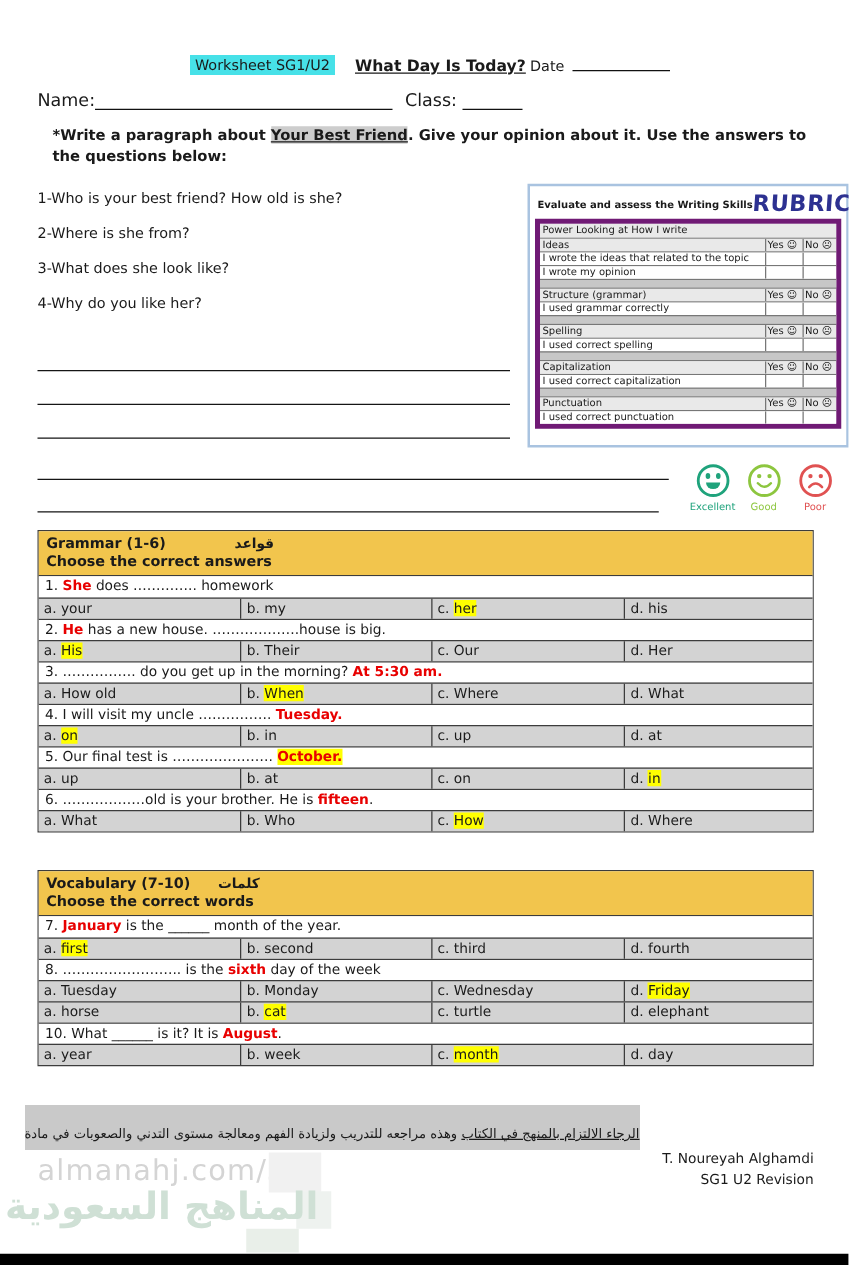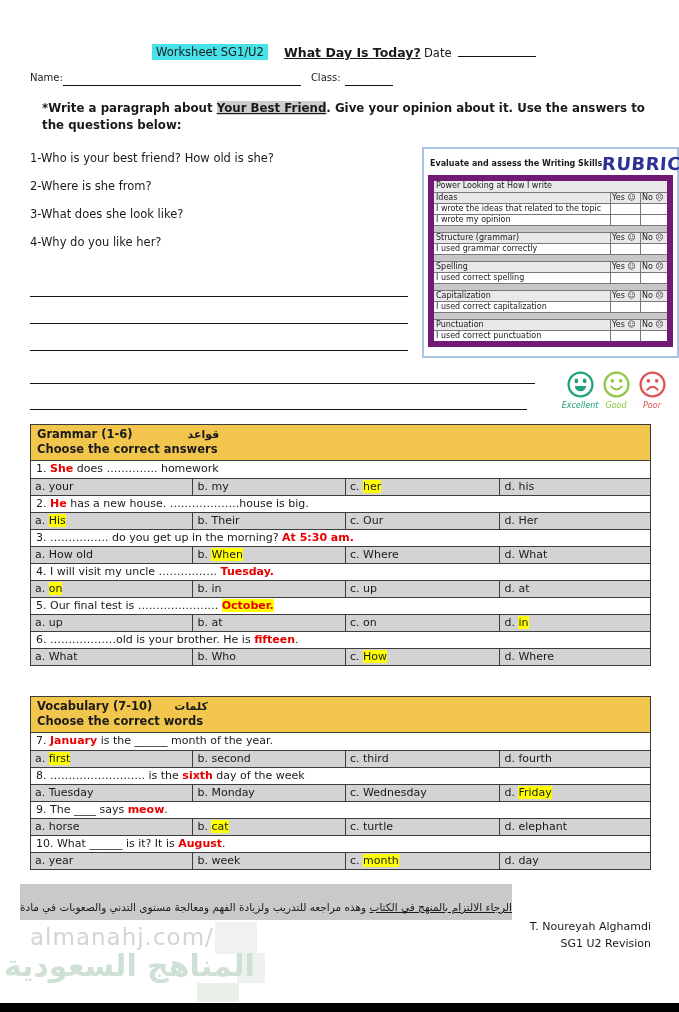--- a/index.html
+++ b/index.html
@@ -15,54 +15,54 @@
   .hl-gray { background:#cdcdcd; }
   .uline { text-decoration:underline; }
 
   
   .title-row { position:absolute; top:44px; left:0; width:650px; height:20px; font-size:11.5px; }
   .ws-label { position:absolute; left:152px; top:0; }
   .main-title { position:absolute; left:284px; top:1px; font-weight:bold; font-size:12.5px; text-decoration:underline; }
   .date-wrap { position:absolute; left:424px; top:1px; }
   .date-line { display:inline-block; width:78px; border-bottom:1.5px solid #111; height:12px; margin-left:6px; }
 
-  .name-row { position:absolute; top:72px; left:30px; width:620px; height:18px; font-size:10px; display:flex; align-items:flex-start; }
+  .name-row { position:absolute; top:72px; left:30px; width:620px; height:18px; font-size:14px; display:flex; align-items:center; }
   .name-line { display:inline-block; width:238px; border-bottom:1.5px solid #111; height:14px; }
   .class-label { margin-left:10px; }
   .class-line { display:inline-block; width:48px; border-bottom:1.5px solid #111; height:14px; margin-left:4px; }
 
   .instructions { position:absolute; top:100px; left:42px; width:625px; font-size:11.8px; font-weight:bold; line-height:17px; }
   .wq-list { position:absolute; top:144px; left:30px; width:380px; font-size:11.5px; }
   .wq-list .wq { height:28px; line-height:28px; white-space:nowrap; }
 
   
   .rubric { position:absolute; left:422px; top:147px; width:257px; height:211px; border:2px solid #a9c3e0; background:#fff; }
   .rubric-title-row { display:flex; align-items:center; height:26px; padding:2px 3px 0 6px; }
   .rubric-title { flex:1; font-size:8px; text-align:center; white-space:nowrap;font-weight:bold; }
   .rubric-logo { font-size:18px; font-weight:800; color:#2d3191; letter-spacing:0.5px; transform:skewX(-4deg); font-family:"DejaVu Sans", sans-serif; }
-  .r-table { margin:0 4px; border:6px solid #701a75; }
+  .r-table { margin:0 4px; border:4px solid #701a75; }
   .r-row { display:flex; border-top:1px solid #777; font-size:8px; height:11px; line-height:10px; overflow:hidden; }
   .r-row:first-child { border-top:none; }
   .r-cell-text { flex:1; padding:0 2px; white-space:nowrap; overflow:hidden; }
   .r-cell-yes { width:30px; border-left:1px solid #777; padding:0 1px; white-space:nowrap; }
   .r-cell-no  { width:27px; border-left:1px solid #777; padding:0 1px; white-space:nowrap; }
   .r-row.section .r-cell-text, .r-row.criterion > div { background:#e9e9e9; }
   .r-row.item > div { background:#fff; }
   .r-row.spacer { height:7px; background:#c7c7c7; }
 
   
   .wline { position:absolute; left:30px; height:0; border-top:1.6px solid #151515; }
   .wl1 { top:296px; width:378px; }
   .wl2 { top:323px; width:378px; }
   .wl3 { top:350px; width:378px; }
   .wl4 { top:383px; width:505px; }
   .wl5 { top:409px; width:497px; }
 
   
-  .ratings { position:absolute; left:552px; top:370px; width:118px; display:flex; justify-content:flex-end;font-style:italic; }
+  .ratings { position:absolute; left:552px; top:370px; width:118px; display:flex; justify-content:space-between; }
   .rating { display:flex; flex-direction:column; align-items:center; width:36px; }
   .rating svg { width:29px; height:29px; }
   .rating .rlabel { font-size:8px; margin-top:2px; white-space:nowrap; }
   .rating.excellent .rlabel { color:#1fa37c; }
   .rating.good .rlabel { color:#8dc63f; }
   .rating.poor .rlabel { color:#e05252; }
 
   
   .quiz { position:absolute; left:30px; width:621px; border:1.5px solid #3c3c3c; background:#fff; }
   .quiz-grammar { top:424px; }
@@ -291,21 +291,20 @@
           <div class="opt-cell opt-c">c. <span>third</span></div>
           <div class="opt-cell opt-d">d. <span>fourth</span></div>
         </div>
         <div class="q-row"><span>8. …………………….. is the </span><span class="red">sixth</span><span> day of the week</span></div>
         <div class="opt-row">
           <div class="opt-cell opt-a">a. <span>Tuesday</span></div>
           <div class="opt-cell opt-b">b. <span>Monday</span></div>
           <div class="opt-cell opt-c">c. <span>Wednesday</span></div>
           <div class="opt-cell opt-d">d. <span class="hl-yellow">Friday</span></div>
         </div>
-        <div class="q-row"><span>9. The ____ says </span><span class="red">meow</span><span>.</span></div>
         <div class="opt-row">
           <div class="opt-cell opt-a">a. <span>horse</span></div>
           <div class="opt-cell opt-b">b. <span class="hl-yellow">cat</span></div>
           <div class="opt-cell opt-c">c. <span>turtle</span></div>
           <div class="opt-cell opt-d">d. <span>elephant</span></div>
         </div>
         <div class="q-row"><span>10. What ______ is it? It is </span><span class="red">August</span><span>.</span></div>
         <div class="opt-row">
           <div class="opt-cell opt-a">a. <span>year</span></div>
           <div class="opt-cell opt-b">b. <span>week</span></div>

